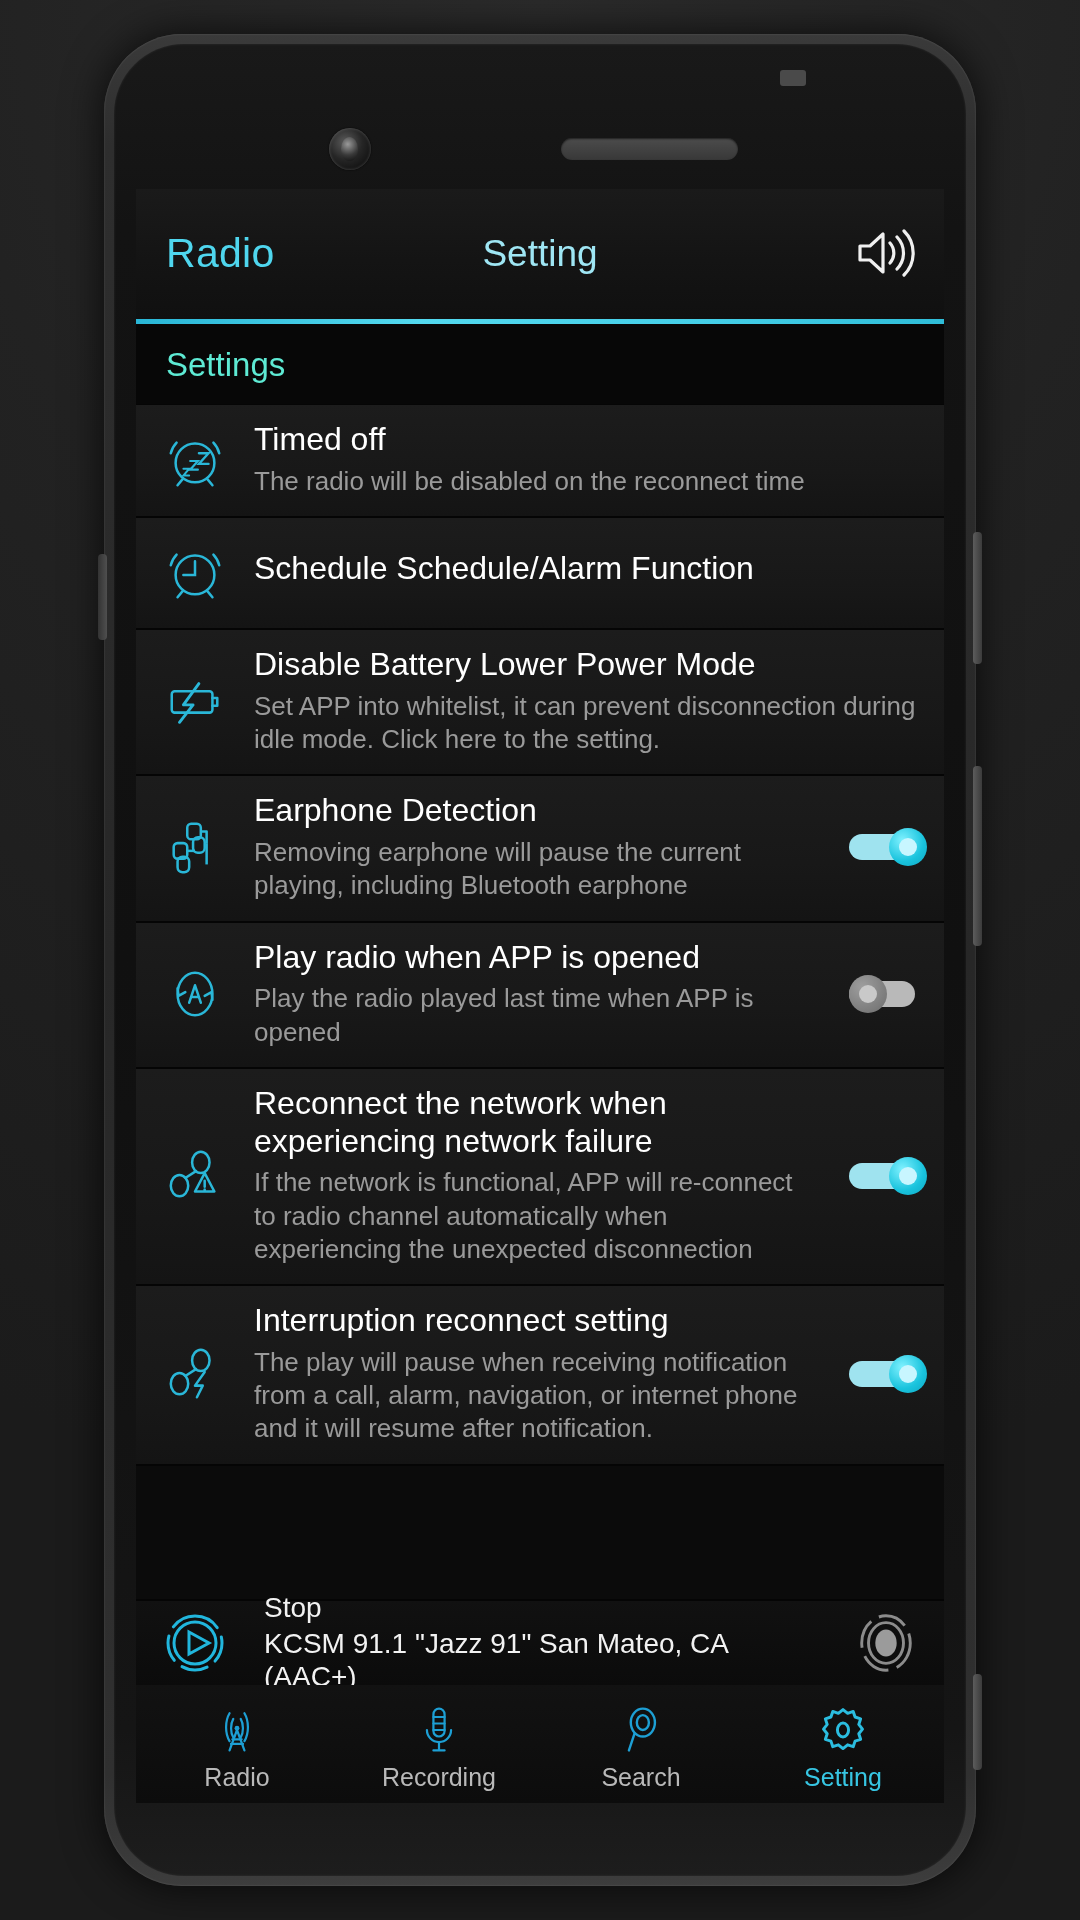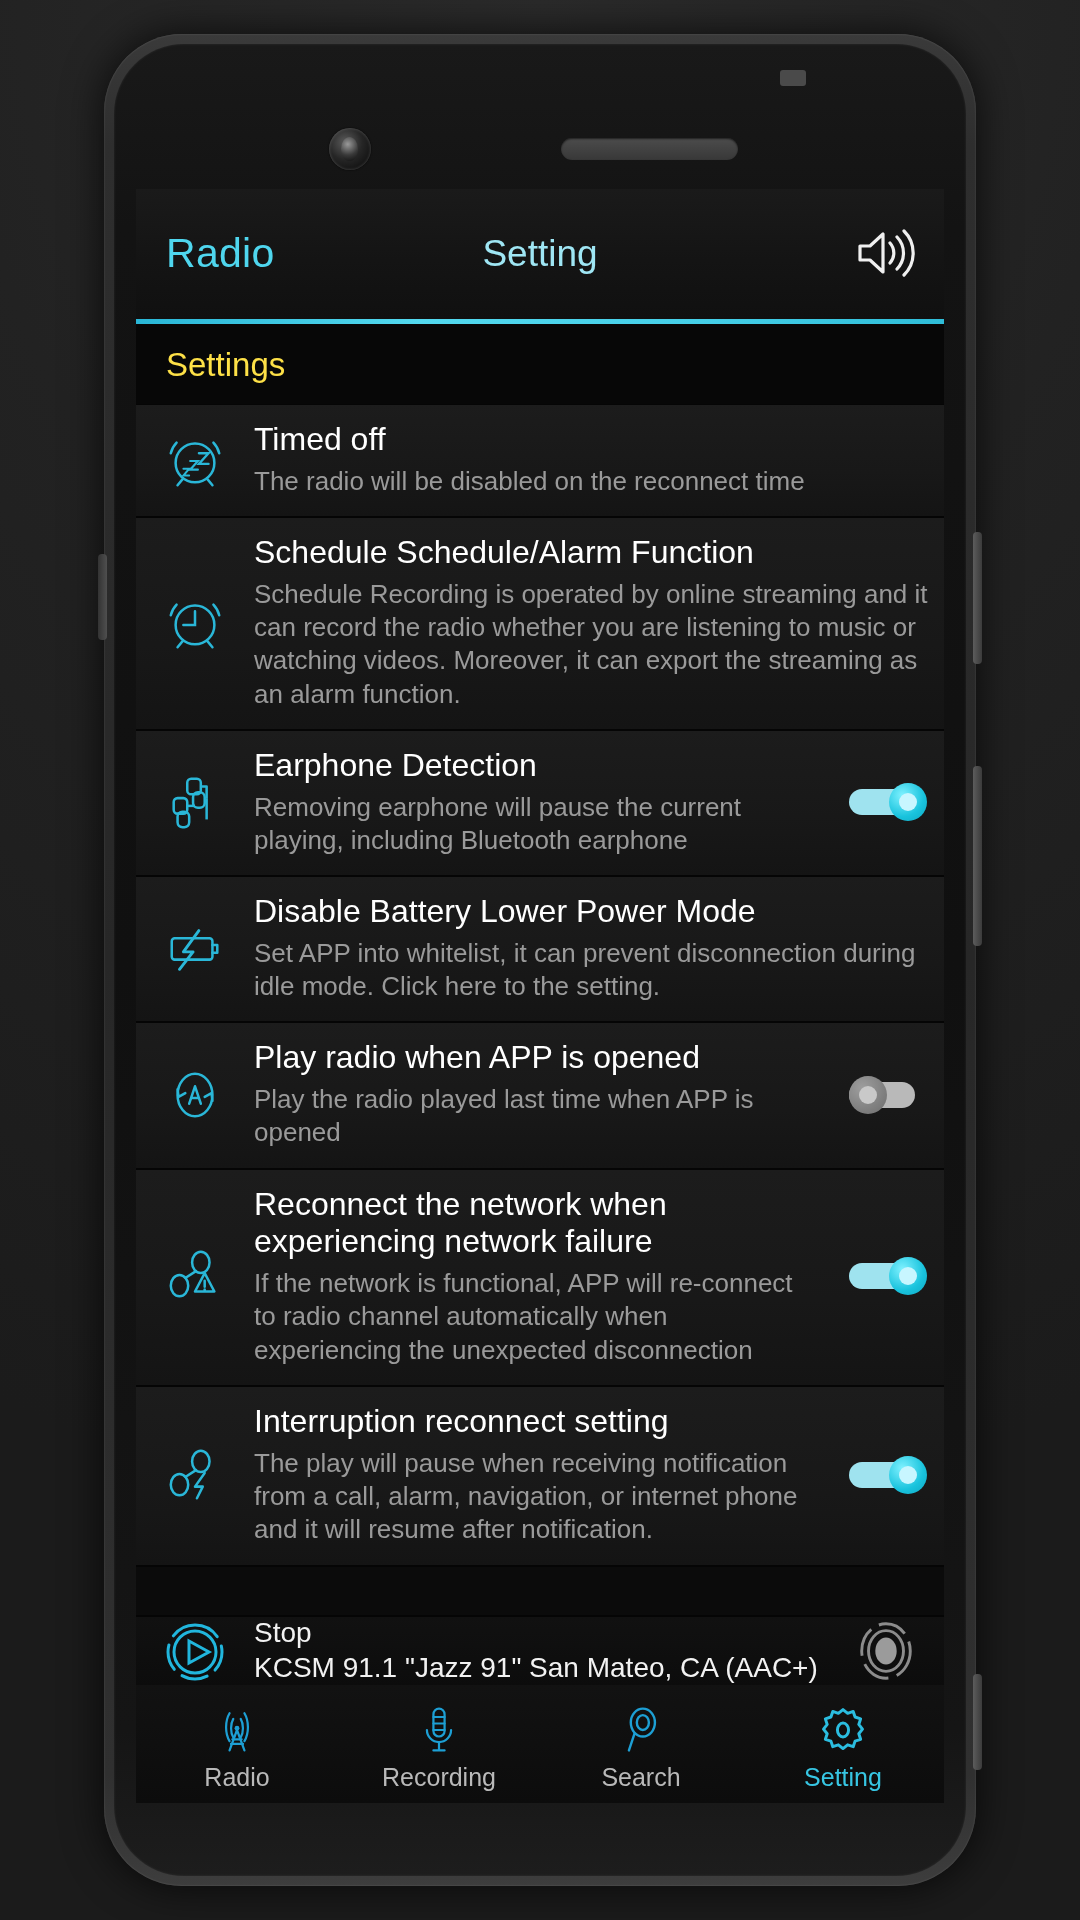--- a/index.html
+++ b/index.html
@@ -98,21 +98,21 @@
   }
 
   
   #list{
     position:absolute; top:135px; left:0; right:0; bottom:200px;
     overflow:hidden;
   }
   .section-head{
     background:#070707;
     padding: 22px 0 20px 30px;
-    font-size: 33px; color:#fde047;
+    font-size: 33px; color:#5eead4;
     border-bottom: 1px solid #050505;
   }
   .row{
     position:relative;
     display:flex; align-items:center;
     background: linear-gradient(180deg,#1c1c1c 0%, #181818 60%, #141414 100%);
     border-bottom: 2px solid #050505;
     padding: 16px 0 18px 0;
     min-height: 112px;
   }
@@ -150,24 +150,25 @@
   }
   .toggle.off .track{ background:#b9b9b9; }
   .toggle.off .knob{ left:0; background: radial-gradient(circle at 35% 32%, #9e9e9e 0%, #808080 60%, #6d6d6d 100%); }
   .toggle.off .knob::after{
     content:""; position:absolute; left:10px; top:10px; width:18px; height:18px;
     border-radius:50%; background:#c9c9c9;
   }
 
   
   #player{
-    position:absolute; left:0; right:0; bottom:102px; height:86px;
-    display:flex; align-items:flex-start;
+    position:absolute; left:0; right:0; bottom:118px; height:86px;
+    display:flex; align-items:center;
     background: linear-gradient(180deg,#111111,#0b0b0b);
     border-top: 2px solid #050505;
+    gap: 10px;
   }
   #player-play{ width:118px; min-width:118px; display:flex; justify-content:center; align-items:center; }
   #player-text{ flex:1; }
   #player-status{ font-size:28px; color:#f2f2f2; line-height:1.15; }
   #player-station{ font-size:28px; color:#f2f2f2; line-height:1.2; margin-top:2px; }
   #player-rec{ width:116px; min-width:116px; display:flex; justify-content:center; align-items:center; }
 
   
   #nav{
     position:absolute; left:0; right:0; bottom:0; height:118px;
@@ -241,24 +242,37 @@
           <circle cx="32" cy="35" r="20"></circle>
           <path d="M13 14 a24 24 0 0 0 -6 11"></path>
           <path d="M51 14 a24 24 0 0 1 6 11"></path>
           <path d="M19 52 l-5 6"></path>
             <path d="M45 52 l5 6"></path>
           <path d="M32 21 V35 H20"></path>
         </svg>
       </div>
       <div class="row-text">
         <div class="row-title">Schedule Schedule/Alarm Function</div>
-        <div class="row-sub">Schedule Recording is operated by online streaming and it can record the radio whether you are listening to music or watching videos. Moreover, it can export the streaming as an alarm function.</div>
-      </div>
-    </div>
-
+      </div>
+    </div>
+
+
+    <div class="row">
+      <div class="row-icon">
+        <svg viewBox="0 0 64 64" width="62" height="62" fill="none" stroke="#2ab7d8" stroke-width="2.6" stroke-linecap="round" stroke-linejoin="round">
+          <rect x="8" y="22" width="42" height="22" rx="3"></rect>
+          <path d="M50 29 h5 v8 h-5"></path>
+          <path d="M36 14 L20 36 h10 L16 54" stroke-width="3"></path>
+        </svg>
+      </div>
+      <div class="row-text">
+        <div class="row-title">Disable Battery Lower Power Mode</div>
+        <div class="row-sub">Set APP into whitelist, it can prevent disconnection during idle mode. Click here to the setting.</div>
+      </div>
+    </div>
 
     <div class="row">
       <div class="row-icon">
         <svg viewBox="0 0 64 64" width="62" height="62" fill="none" stroke="#2ab7d8" stroke-width="2.6" stroke-linejoin="round">
           <rect x="24" y="8" width="14" height="16" rx="4"></rect>
           <path d="M38 16 h6 v12"></path>
           <rect x="30" y="22" width="12" height="16" rx="5"></rect>
           <rect x="10" y="28" width="14" height="16" rx="4"></rect>
           <path d="M24 36 h8"></path>
           <rect x="14" y="42" width="12" height="16" rx="5"></rect>
@@ -267,34 +281,20 @@
       </div>
       <div class="row-text">
         <div class="row-title">Earphone Detection</div>
         <div class="row-sub">Removing earphone will pause the current playing, including Bluetooth earphone</div>
       </div>
       <div class="row-toggle">
         <div class="toggle on">
             <div class="track"></div>
             <div class="knob"></div>
           </div>
-      </div>
-    </div>
-
-    <div class="row">
-      <div class="row-icon">
-        <svg viewBox="0 0 64 64" width="62" height="62" fill="none" stroke="#2ab7d8" stroke-width="2.6" stroke-linecap="round" stroke-linejoin="round">
-          <rect x="8" y="22" width="42" height="22" rx="3"></rect>
-          <path d="M50 29 h5 v8 h-5"></path>
-          <path d="M36 14 L20 36 h10 L16 54" stroke-width="3"></path>
-        </svg>
-      </div>
-      <div class="row-text">
-        <div class="row-title">Disable Battery Lower Power Mode</div>
-        <div class="row-sub">Set APP into whitelist, it can prevent disconnection during idle mode. Click here to the setting.</div>
       </div>
     </div>
 
     <div class="row">
       <div class="row-icon">
         <svg viewBox="0 0 64 64" width="62" height="62" fill="none" stroke="#2ab7d8" stroke-width="2.6" stroke-linecap="round" stroke-linejoin="round">
           <ellipse cx="32" cy="32" rx="18" ry="22"></ellipse>
           <path d="M14 26 l1 8 l7 -4" fill="none"></path>
           <path d="M50 38 l-1 -8 l-7 4" fill="none"></path>
           <path d="M26 41 l6 -18 l6 18"></path>

